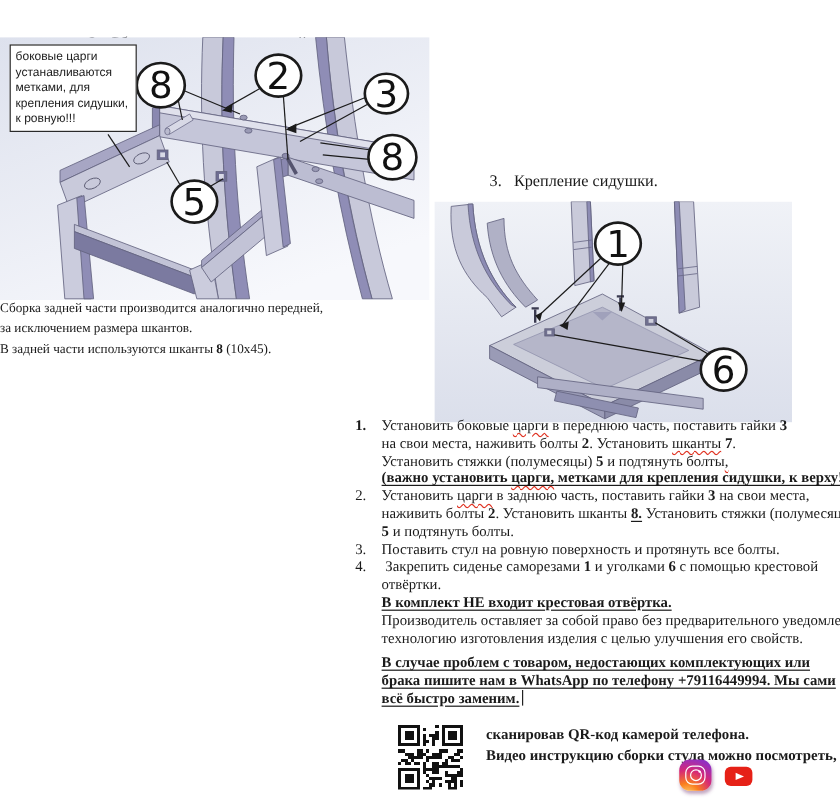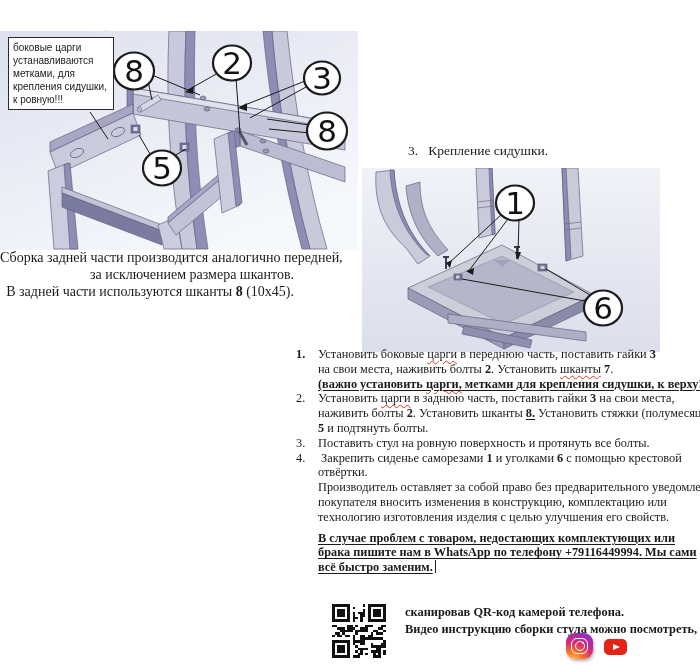--- a/index.html
+++ b/index.html
@@ -16,21 +16,21 @@
   #heading-back{left:14px;top:6px;width:340px;text-align:center;font-size:13.5px;white-space:pre;margin-top:22px;}
   #heading-seat{left:408px;top:143px;font-size:13.5px;white-space:pre;}
 
   #callout{left:8px;top:37px;width:96px;background:#ffffff;border:1.5px solid #2a2a2a;
            padding:3px 4px;font-family:"Liberation Sans", sans-serif;font-size:10px;
            line-height:13px;z-index:5;}
 
   #diagram1{left:0;top:31px;}
   #diagram2{left:362px;top:168px;}
 
-  #note1{left:0;top:249px;width:294px;text-align:right;font-size:14px;line-height:17.2px;}
+  #note1{left:0;top:249px;width:294px;text-align:left;font-size:11px;line-height:17.2px;}
 
   #steps{left:296px;top:347px;width:404px;font-size:12.3px;line-height:14.8px;}
   .step{position:relative;padding-left:22px;}
   .step .num{position:absolute;left:0;top:0;}
   .extra{padding-left:22px;}
   #warranty{padding-left:22px;margin-top:6px;}
 
   #video-row{left:331px;top:602px;width:369px;height:60px;}
   #qr{position:absolute;left:0;top:2px;width:56px;height:54px;}
   #video-text{position:absolute;left:74px;top:2px;font-size:12.4px;line-height:17px;}
@@ -226,20 +226,21 @@
     <text class="balloon-num" x="241" y="151">6</text>
   </g>
 </svg>
 
 <div class="abs" id="steps">
   <div class="step">
     <span class="num"><span class="b">1.</span></span>
     <div>
         <div class="ln"><span>Установить боковые </span><span class="w">царги</span><span> в переднюю часть, поставить гайки </span><span class="b">3</span></div>
         <div class="ln"><span>на свои места, наживить болты </span><span class="b">2</span><span>. Установить </span><span class="w">шканты</span><span> </span><span class="b">7</span><span>.</span></div>
+        <div class="ln"><span>Установить стяжки (полумесяцы) </span><span class="b">5</span><span> и подтянуть болты</span><span class="w">,</span></div>
         <div class="ln"><span class="b u">(важно установить </span><span class="u b"><span class="w b">царги,</span></span><span class="b u"> метками для крепления сидушки, к верху!)</span></div>
       </div>
   </div>
   <div class="step">
     <span class="num"><span>2.</span></span>
     <div>
         <div class="ln"><span>Установить </span><span class="w">царги</span><span> в заднюю часть, поставить гайки </span><span class="b">3</span><span> на свои места,</span></div>
         <div class="ln"><span>наживить болты </span><span class="b">2</span><span>. Установить шканты </span><span class="b u">8.</span><span> Установить стяжки (полумесяцы)</span></div>
         <div class="ln"><span class="b">5</span><span> и подтянуть болты.</span></div>
       </div>
@@ -251,22 +252,24 @@
       </div>
   </div>
   <div class="step">
     <span class="num"><span>4.</span></span>
     <div>
         <div class="ln"><span> Закрепить сиденье саморезами </span><span class="b">1</span><span> и уголками </span><span class="b">6</span><span> с помощью крестовой</span></div>
         <div class="ln"><span>отвёртки.</span></div>
       </div>
   </div>
   <div class="extra">
+      <div class="ln"><span class="b u">В комплект НЕ входит крестовая отвёртка.</span></div>
+    </div>
+  <div class="extra">
       <div class="ln"><span>Производитель оставляет за собой право без предварительного уведомления</span></div>
-      <div class="ln"><span>покупателя вносить изменения в конструкцию, комплектацию или</span></div>
       <div class="ln"><span>технологию изготовления изделия с целью улучшения его свойств.</span></div>
     </div>
   <div id="warranty">
       <div class="ln"><span class="b u">В случае проблем с товаром, недостающих комплектующих или</span></div>
       <div class="ln"><span class="b u">брака пишите нам в WhatsApp по телефону +79116449994. Мы сами</span></div>
       <div class="ln"><span class="b u">всё быстро заменим.</span><span class="caret"></span></div>
     </div>
 </div>
 
 <div class="abs" id="video-row">

